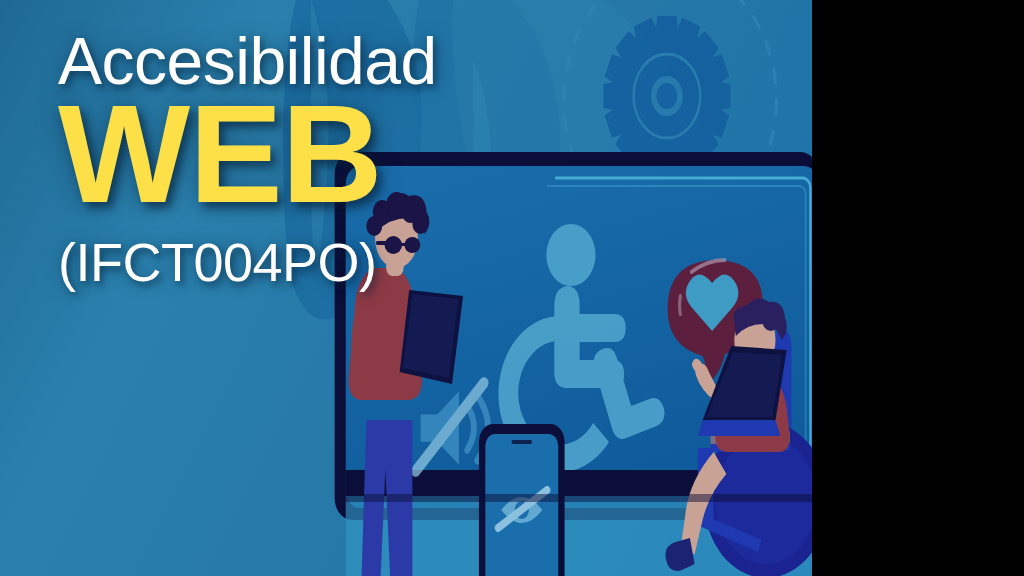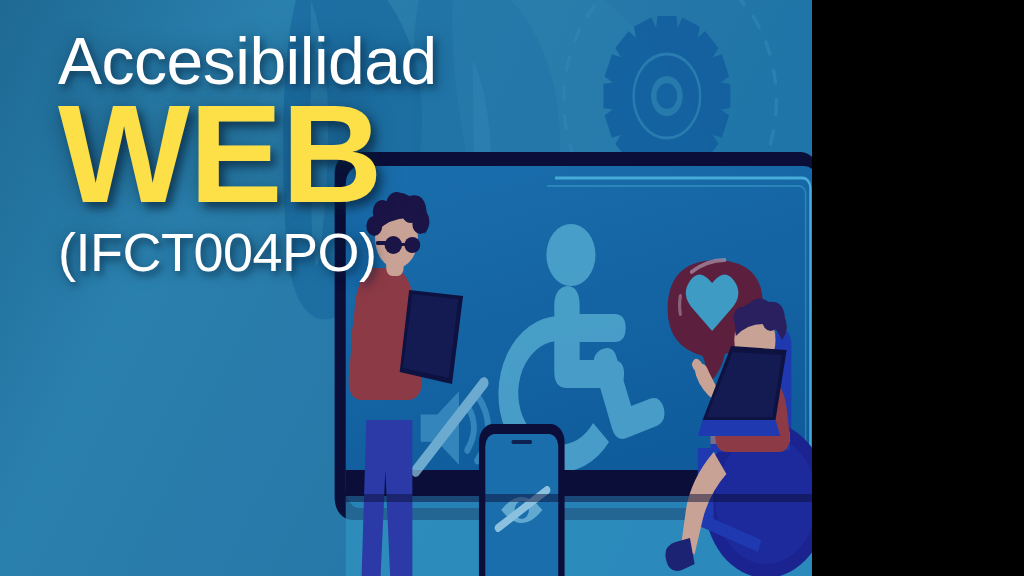--- a/index.html
+++ b/index.html
@@ -51,21 +51,21 @@
     letter-spacing: -1px;
     margin-top: -4px;
     text-shadow: 5px 6px 9px rgba(6,30,52,.6), 0 0 26px rgba(6,30,52,.4);
     white-space: nowrap;
   }
   #course-code {
     font-size: 54px;
     font-weight: 300;
     color: #ffffff;
     line-height: 1.0;
-    margin-top: 6px;
+    margin-top: 16px;
     letter-spacing: -0.5px;
     text-shadow: 3px 4px 7px rgba(6,30,52,.55), 0 0 18px rgba(6,30,52,.35);
     white-space: nowrap;
   }
 </style>
 </head>
 <body>
 
 <div id="banner">
 

